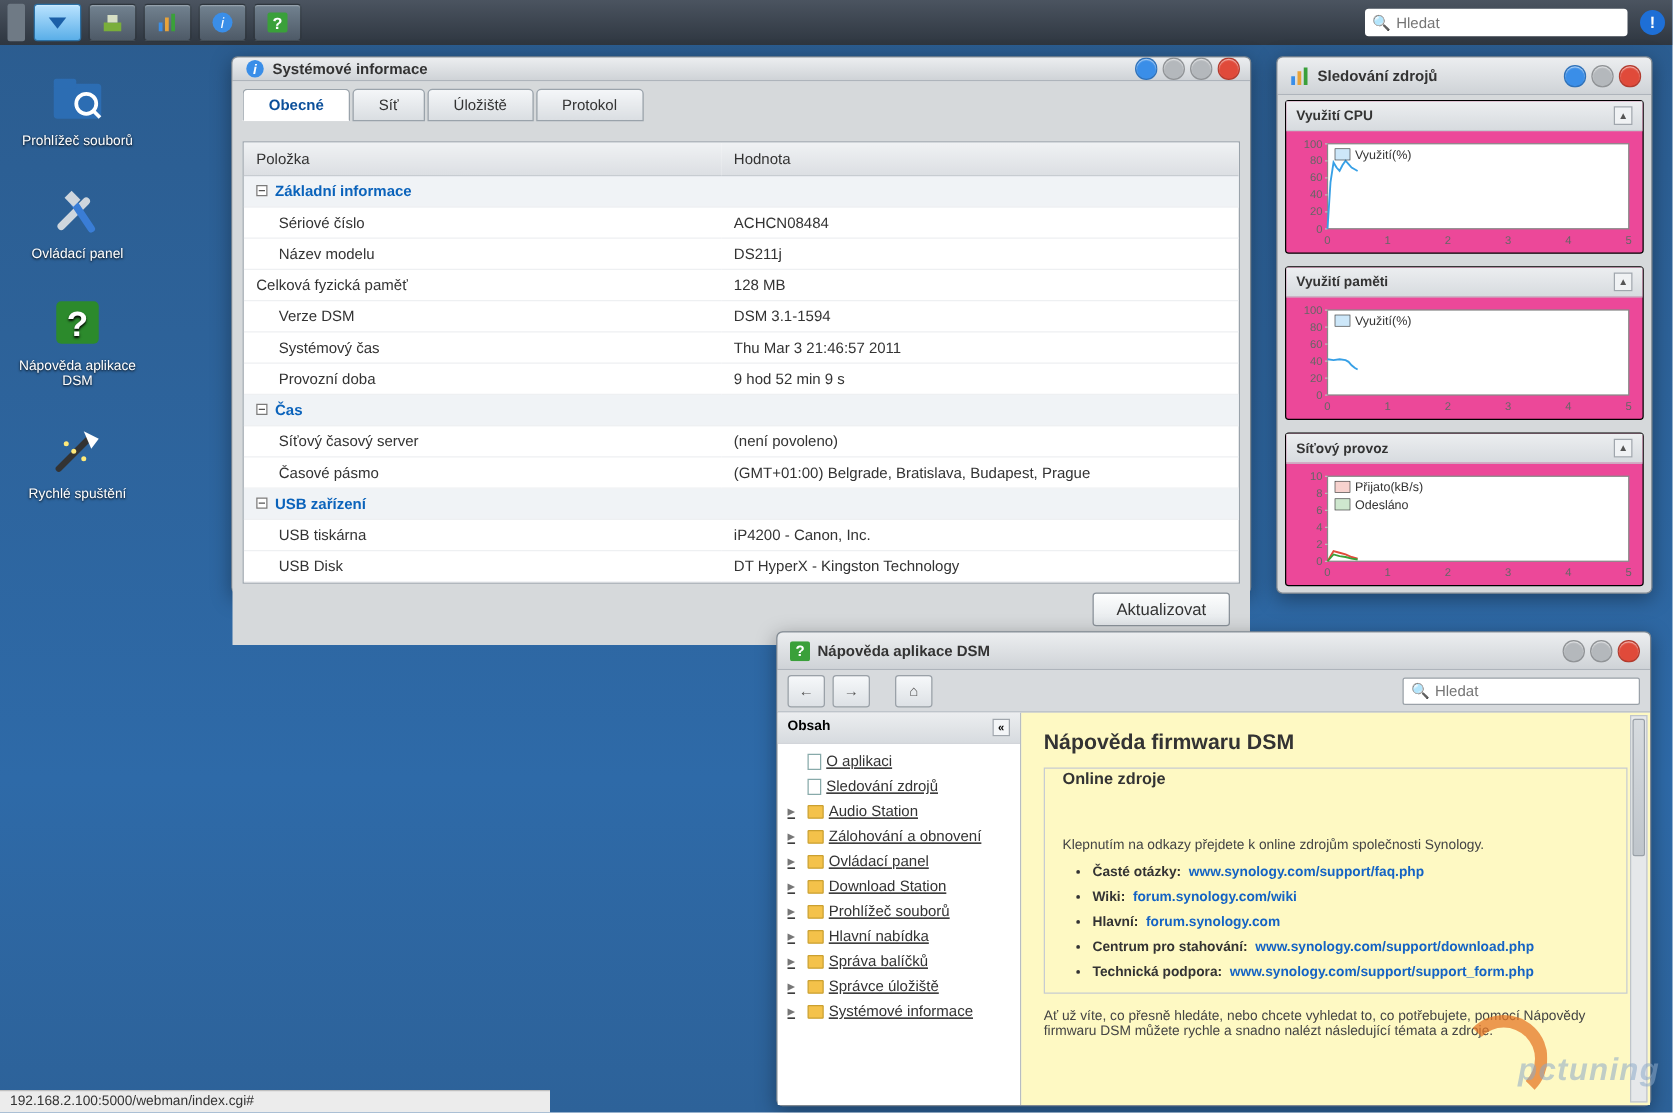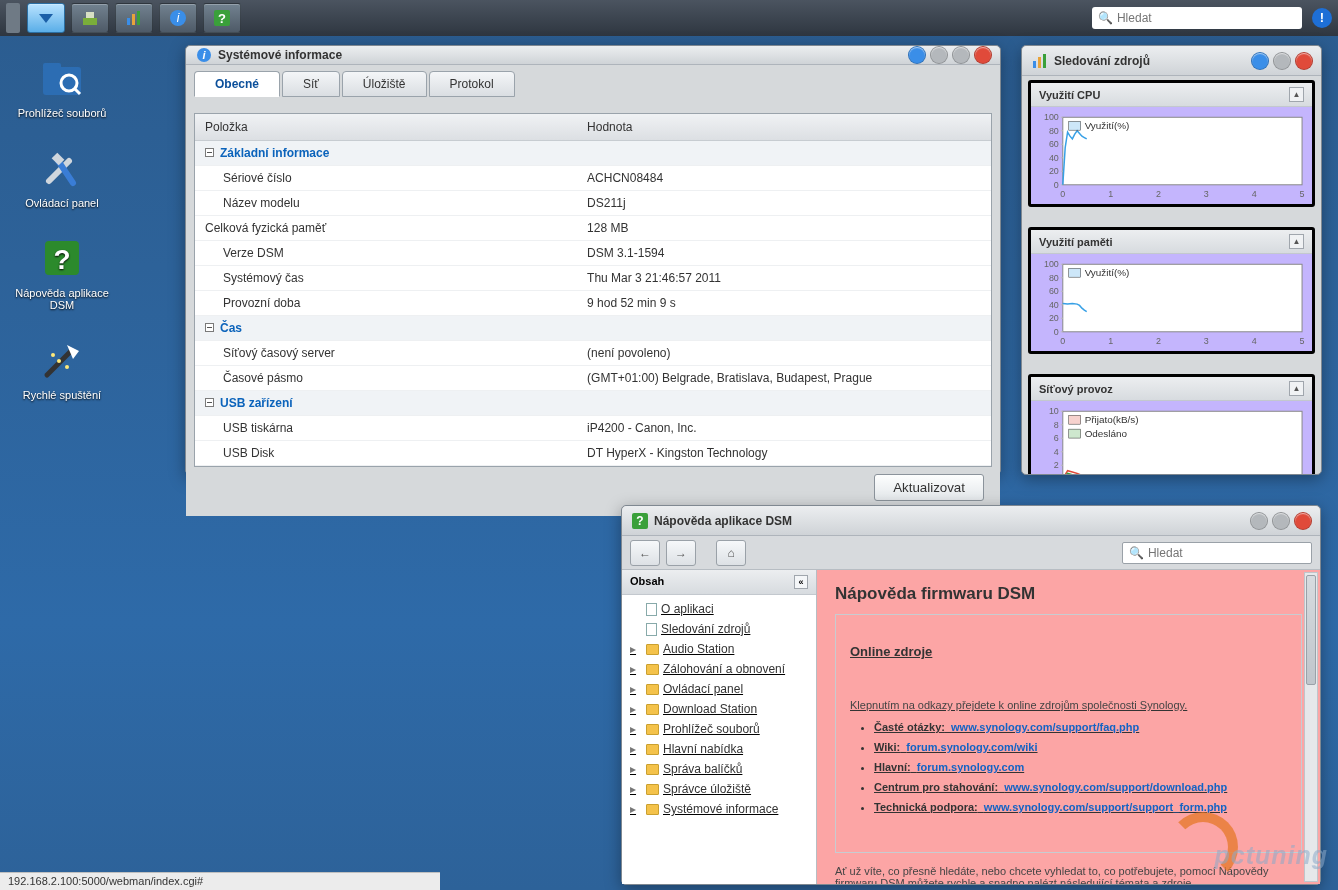--- a/index.html
+++ b/index.html
@@ -39,21 +39,21 @@
 table.info td { padding:5px 10px; border-bottom:1px solid #eef0f2; color:#333;}
 table.info tr.group td { background:#f0f3f6; color:#0b63bb; font-weight:bold; }
 table.info tr.group .exp { display:inline-block; width:9px; height:9px; border:1px solid #7a7a7a; margin-right:6px; position:relative; background:#fff;}
 table.info tr.group .exp::after{content:"";position:absolute;left:1px;top:3px;width:5px;height:1px;background:#555;}
 .footerbar { padding:7px 8px; display:flex; justify-content:flex-end; }
 .btn { border:1px solid #8b939b; background:linear-gradient(180deg,#fdfefe,#e3e7ea); padding:5px 18px; border-radius:3px; color:#333; cursor:pointer;}
 
 
 #resmon { left:1021px; top:45px; width:301px; height:430px; }
 #resmon .body{ flex:1; padding:4px 6px 6px; overflow:hidden;}
-.panel { border:3px solid #000000; border-radius:3px; margin-bottom:20px; background:#c4b5fd;}
+.panel { border:1px solid #000000; border-radius:3px; margin-bottom:10px; background:#ec4899;}
 .panel .phdr{ background:linear-gradient(180deg,#eceef0,#d7dbdf); padding:4px 8px; font-weight:bold; font-size:11px; color:#333; border-bottom:1px solid #c3c8ce; display:flex; align-items:center;}
 .panel .phdr .coll{ margin-left:auto; width:15px;height:15px;border:1px solid #a0a6ad;background:#f0f2f4;display:flex;align-items:center;justify-content:center;font-size:8px;color:#555;}
 .panel .pbody{ padding:4px 4px 2px; }
 svg.chart{ width:100%; height:88px; }
 .axis text{ font-size:9px; fill:#666;}
 .axis line,.axis path{ stroke:#bbb;}
 .legend { font-size:10px; fill:#333;}
 .lbox{ stroke:#333; stroke-width:.5;}
 
 
@@ -65,25 +65,25 @@
 #helpwin .hsplit{ flex:1; display:flex; overflow:hidden;}
 .toc { width:195px; border-right:1px solid #b7bdc3; background:#fff; display:flex; flex-direction:column;}
 .toc .thead{ background:linear-gradient(180deg,#eceef0,#d7dbdf); padding:5px 8px; font-weight:bold; font-size:11px; border-bottom:1px solid #c3c8ce; display:flex;}
 .toc .thead .coll{margin-left:auto;width:14px;height:14px;border:1px solid #a0a6ad;background:#f4f6f8;font-size:9px;display:flex;align-items:center;justify-content:center;}
 .toc ul{ list-style:none; padding:4px 4px; overflow:auto; flex:1;text-decoration:underline;}
 .toc li{ padding:3px 2px 3px 16px; font-size:12px; color:#333; white-space:nowrap; cursor:pointer; display:flex; align-items:center; gap:4px;}
 .toc li::before{content:"▸"; position:relative; left:-12px; color:#777; width:0;}
 .toc li.doc::before{content:" ";}
 .fi-folder{width:13px;height:11px;background:#f4c24a;border:1px solid #caa030;border-radius:1px;}
 .fi-doc{width:11px;height:13px;background:#fff;border:1px solid #8aa;}
-.content{ flex:1; padding:14px 18px; background:#fca5a5; color:#333; font-size:12px; overflow:auto; position:relative;}
+.content{ flex:1; padding:14px 18px; background:#fef9c3; color:#333; font-size:12px; overflow:auto; position:relative;}
 .content .scrollbar{position:absolute;right:2px;top:2px;bottom:2px;width:14px;background:#e6e8ea;border:1px solid #c0c5ca;}
 .content .scrollbar .thumb{position:absolute;left:1px;right:1px;top:2px;height:110px;background:linear-gradient(180deg,#d7dbdf,#bfc5cb);border:1px solid #9aa1a8;border-radius:2px;}
 .content h1{ font-size:17px; margin-bottom:10px;}
-.content .box{ border:1px solid #c7ccd1; padding:29px 14px;text-decoration:underline; }
+.content .box{ border:1px solid #c7ccd1; padding:0 14px; }
 .content h3{ font-size:13px; margin-bottom:6px;}
 .content p{ margin-bottom:10px; font-size:11px; color:#444;margin-top:40px;}
 .content ul{ margin:0 0 10px 24px; font-size:11px;}
 .content ul li{ margin-bottom:8px;}
 .content a{ color:#1463c4; text-decoration:none; font-weight:bold;}
 .statusbar{position:absolute;left:0;bottom:0;height:18px;background:#ececec;border-top:1px solid #bfbfbf;color:#333;font-size:11px;padding:2px 8px;width:440px;}
 
 
 .watermark{position:absolute;right:10px;bottom:8px;font-size:25px;font-weight:bold;letter-spacing:1px;color:rgba(140,170,200,.55);font-style:italic;pointer-events:none;}
 .watermark .arc{display:inline-block;width:70px;height:70px;border:10px solid rgba(230,120,40,.75);border-radius:50%;border-left-color:transparent;border-bottom-color:transparent;vertical-align:-18px;margin-right:-24px;}

